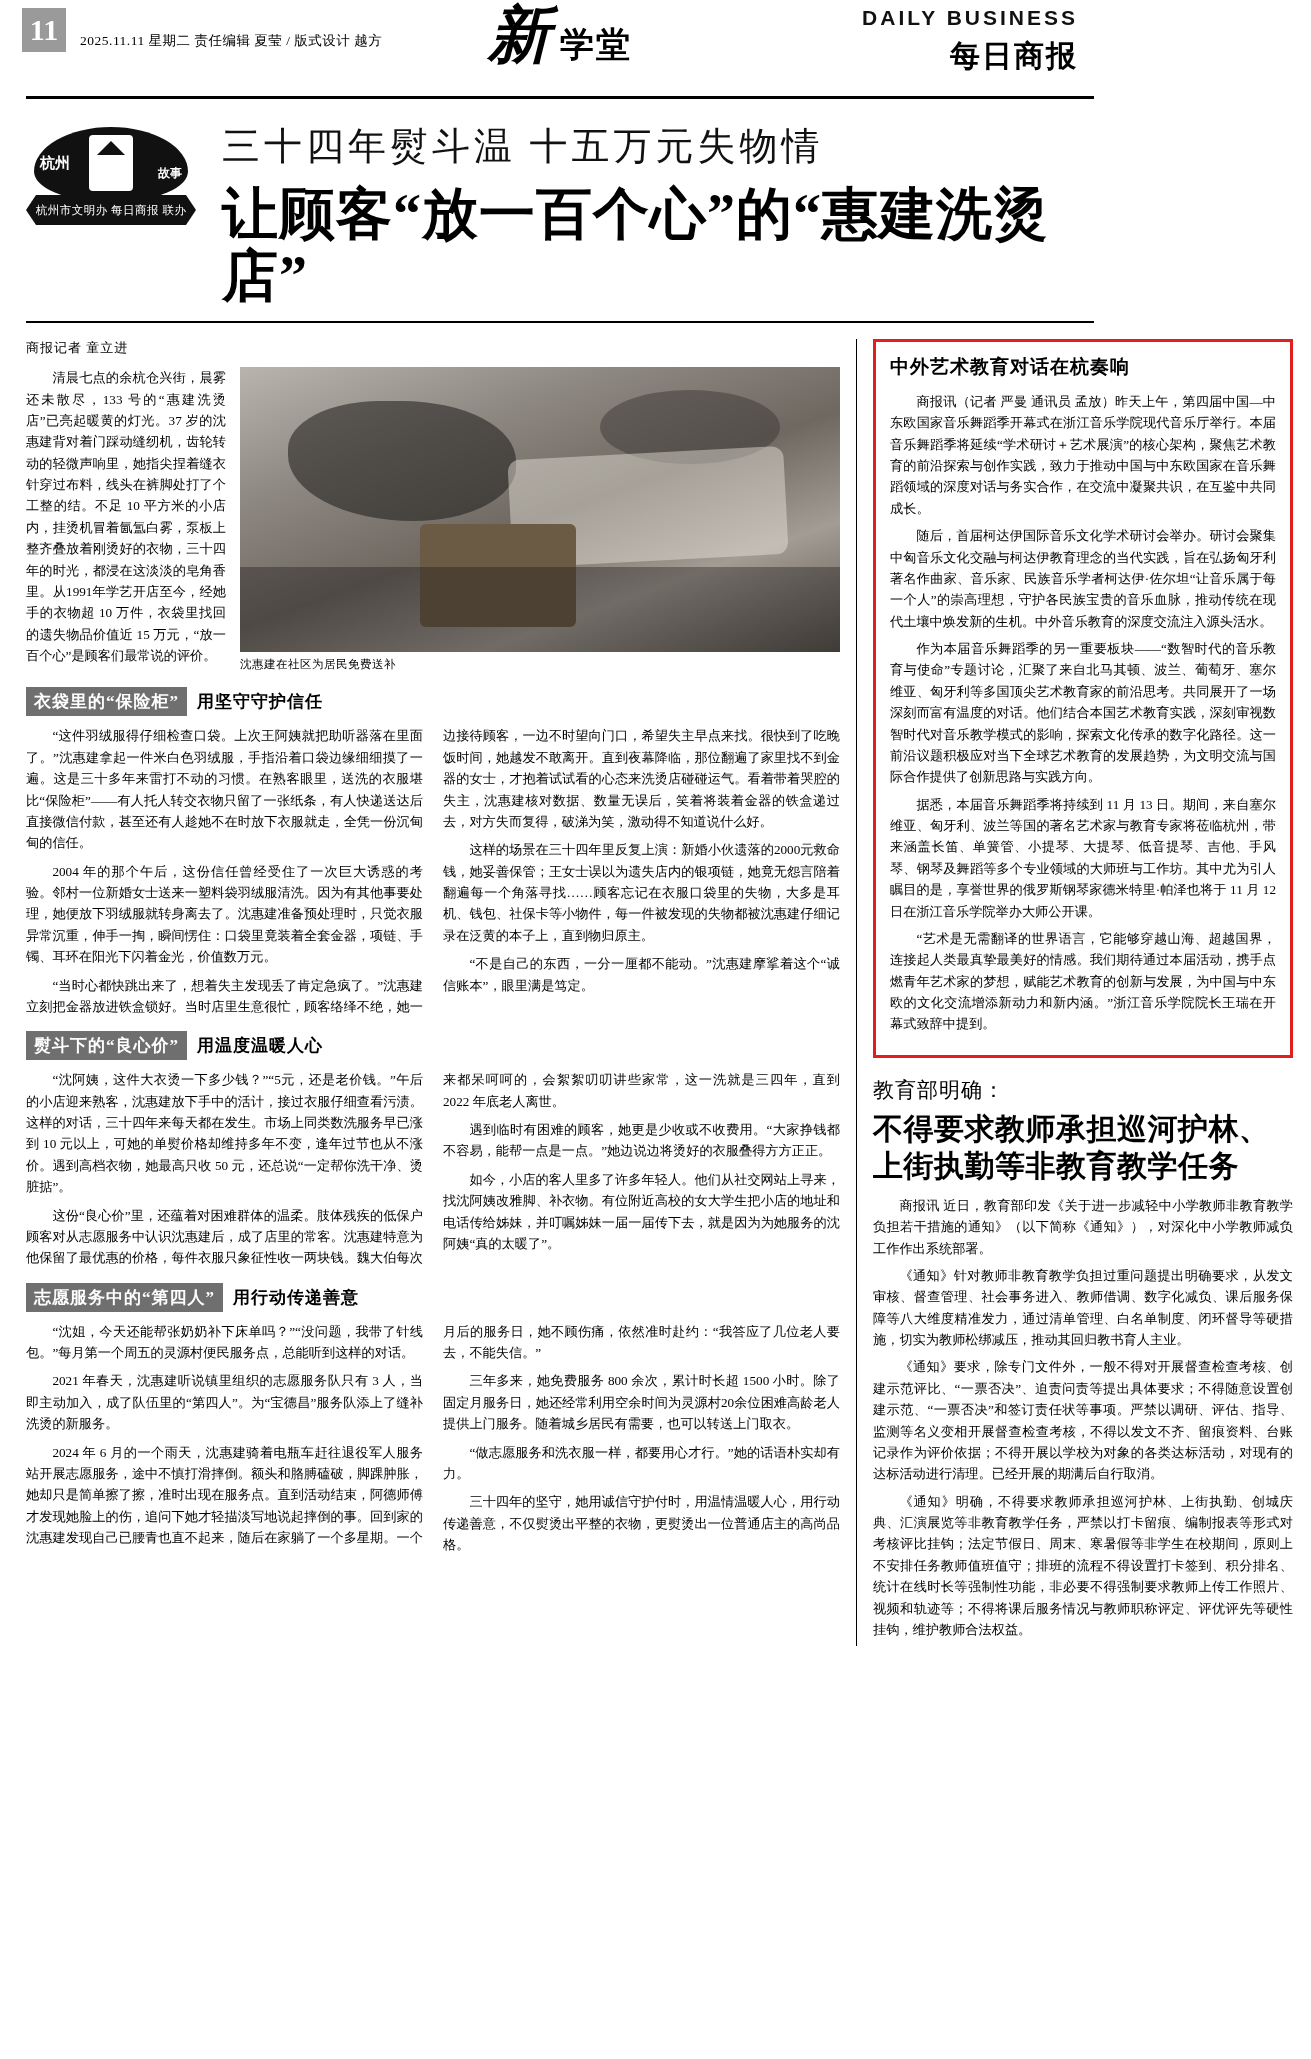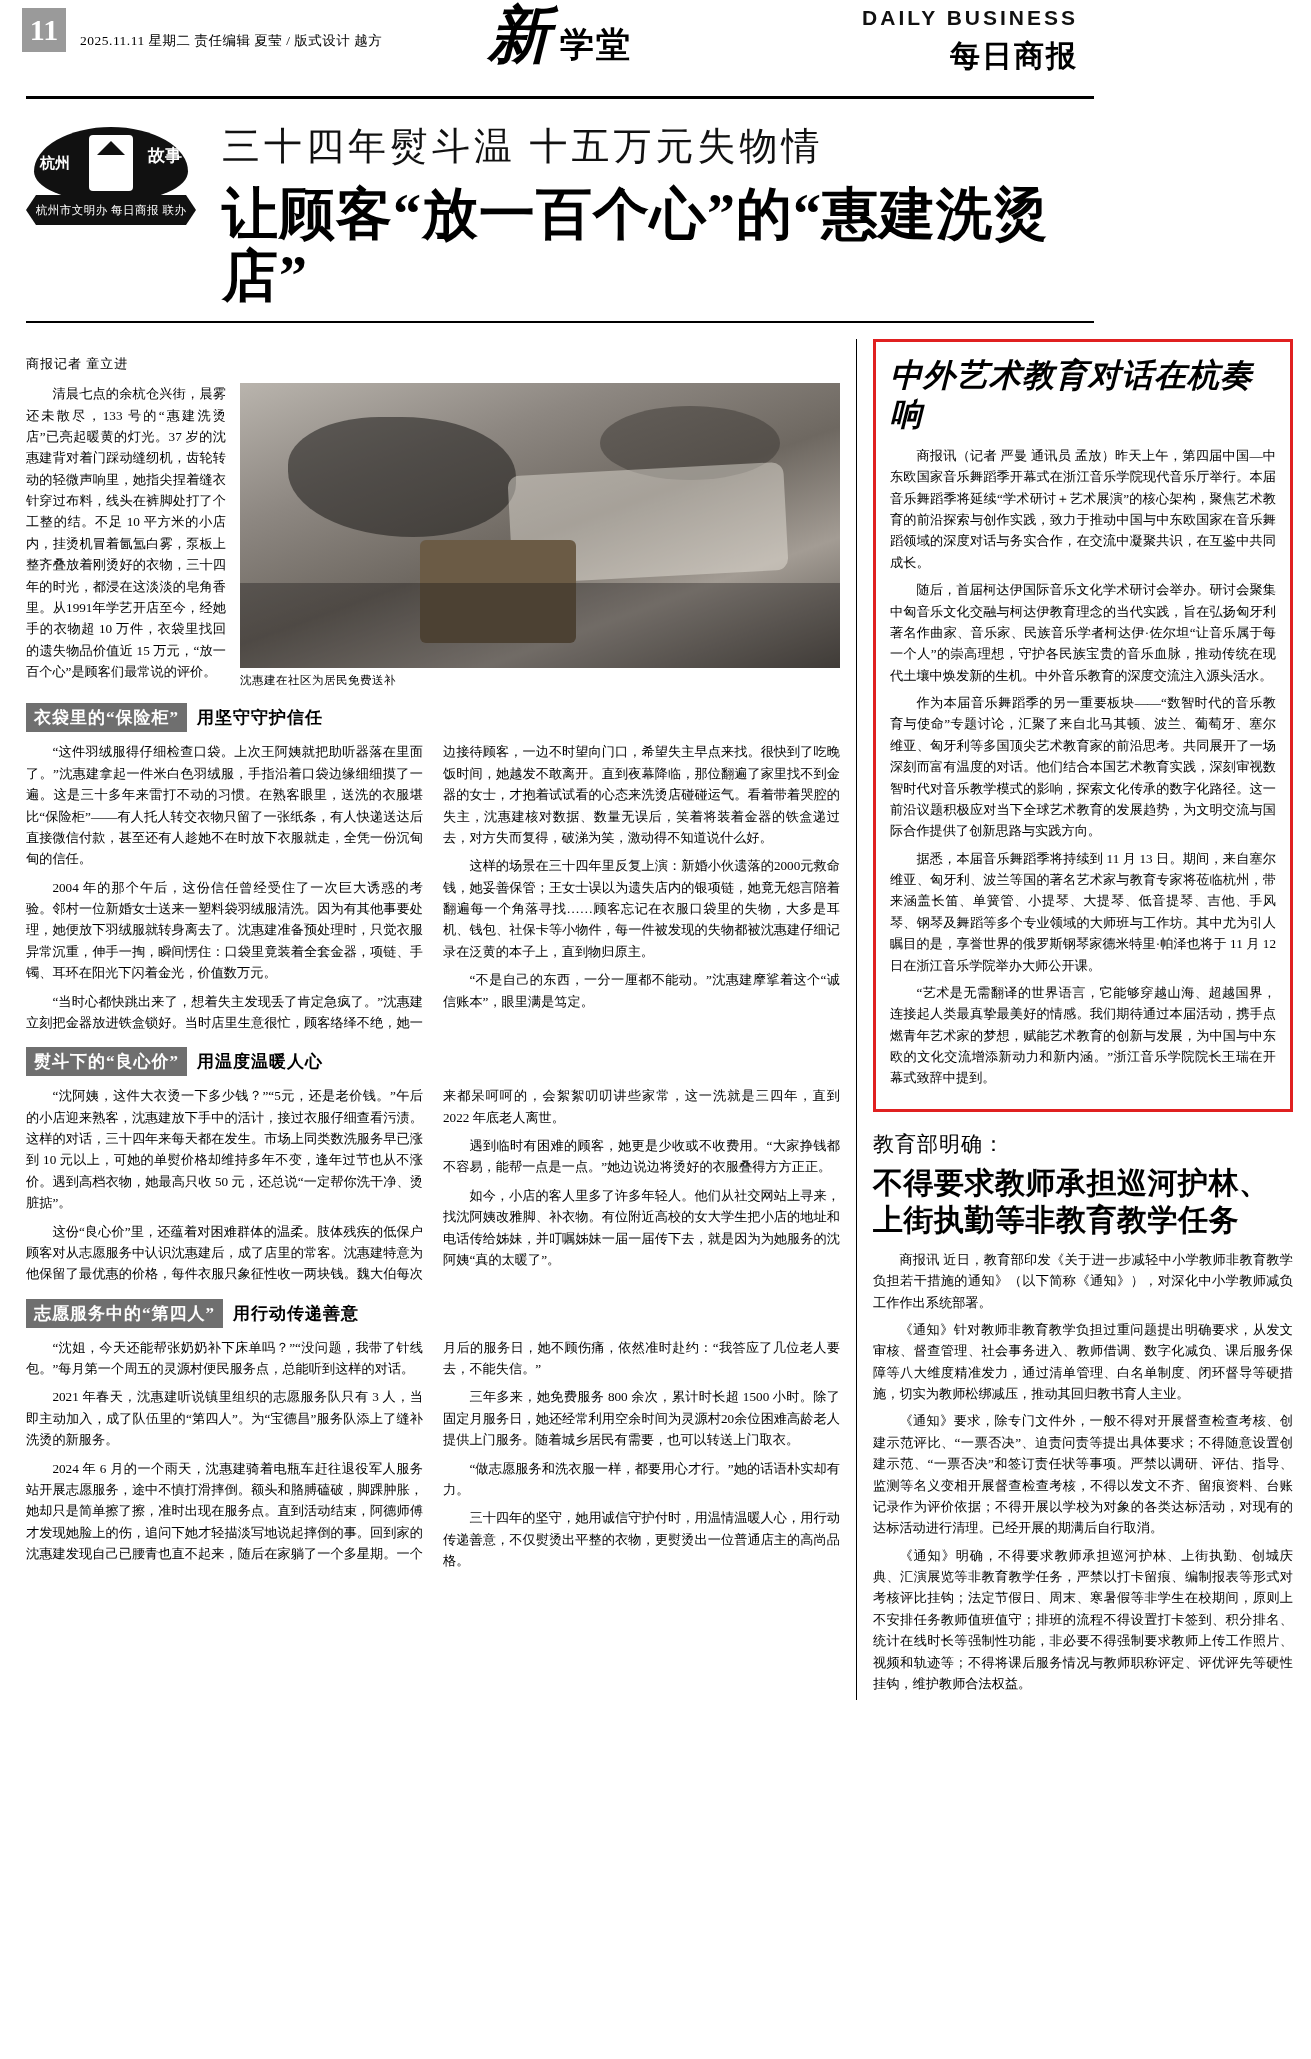--- a/index.html
+++ b/index.html
@@ -99,21 +99,21 @@
   .badge-top{
     position:absolute;left:8px;top:4px;width:154px;height:74px;
     background:#111;
     border-radius:50% 50% 45% 45%/60% 60% 40% 40%;
   }
   .badge-top .bt-left{
     position:absolute;left:6px;top:28px;color:#fff;font-size:15px;
     font-family:"Liberation Serif",serif;font-weight:bold;line-height:1.1;
   }
   .badge-top .bt-right{
-    position:absolute;right:6px;top:20px;color:#fff;font-size:17px;
+    position:absolute;right:6px;top:40px;color:#fff;font-size:12px;
     font-family:"Liberation Serif",serif;font-weight:bold;line-height:1.1;
   }
   .badge-top .bt-mid{
     position:absolute;left:50%;top:8px;transform:translateX(-50%);
     width:44px;height:56px;background:#fff;border-radius:4px;
   }
   .badge-top .bt-mid:after{
     content:"";position:absolute;left:50%;top:6px;transform:translateX(-50%);
     width:0;height:0;border-left:14px solid transparent;border-right:14px solid transparent;
     border-bottom:14px solid #111;
@@ -158,21 +158,20 @@
   .content{
     margin:16px 22px 0 22px;
     display:flex;
     gap:0;
   }
   .col-left{
     width:830px;
     flex:0 0 830px;
     padding-right:16px;
     box-sizing:border-box;
-    margin-top:16px;
   }
   .col-right{
     width:437px;
     flex:0 0 437px;
     border-left:1px solid #000;
     padding-left:16px;
     box-sizing:border-box;
   }
 
   .byline{
@@ -246,26 +245,25 @@
   }
 
   
   .redbox{
     border:3px solid #e02020;
     padding:12px 14px 14px 14px;
     box-sizing:border-box;
   }
   .redbox h2{
     font-family:"Liberation Serif",serif;
-    font-size:32px;
+    font-size:19px;
     font-weight:bold;
     margin:2px 0 12px 0;
     letter-spacing:1px;
     line-height:1.2;
-    font-style:italic;
   }
   .redbox p{
     font-family:"Liberation Serif",serif;
     font-size:13.2px;
     line-height:1.62;
     text-align:justify;
     text-indent:2em;
     margin:0 0 6px 0;
   }
 

